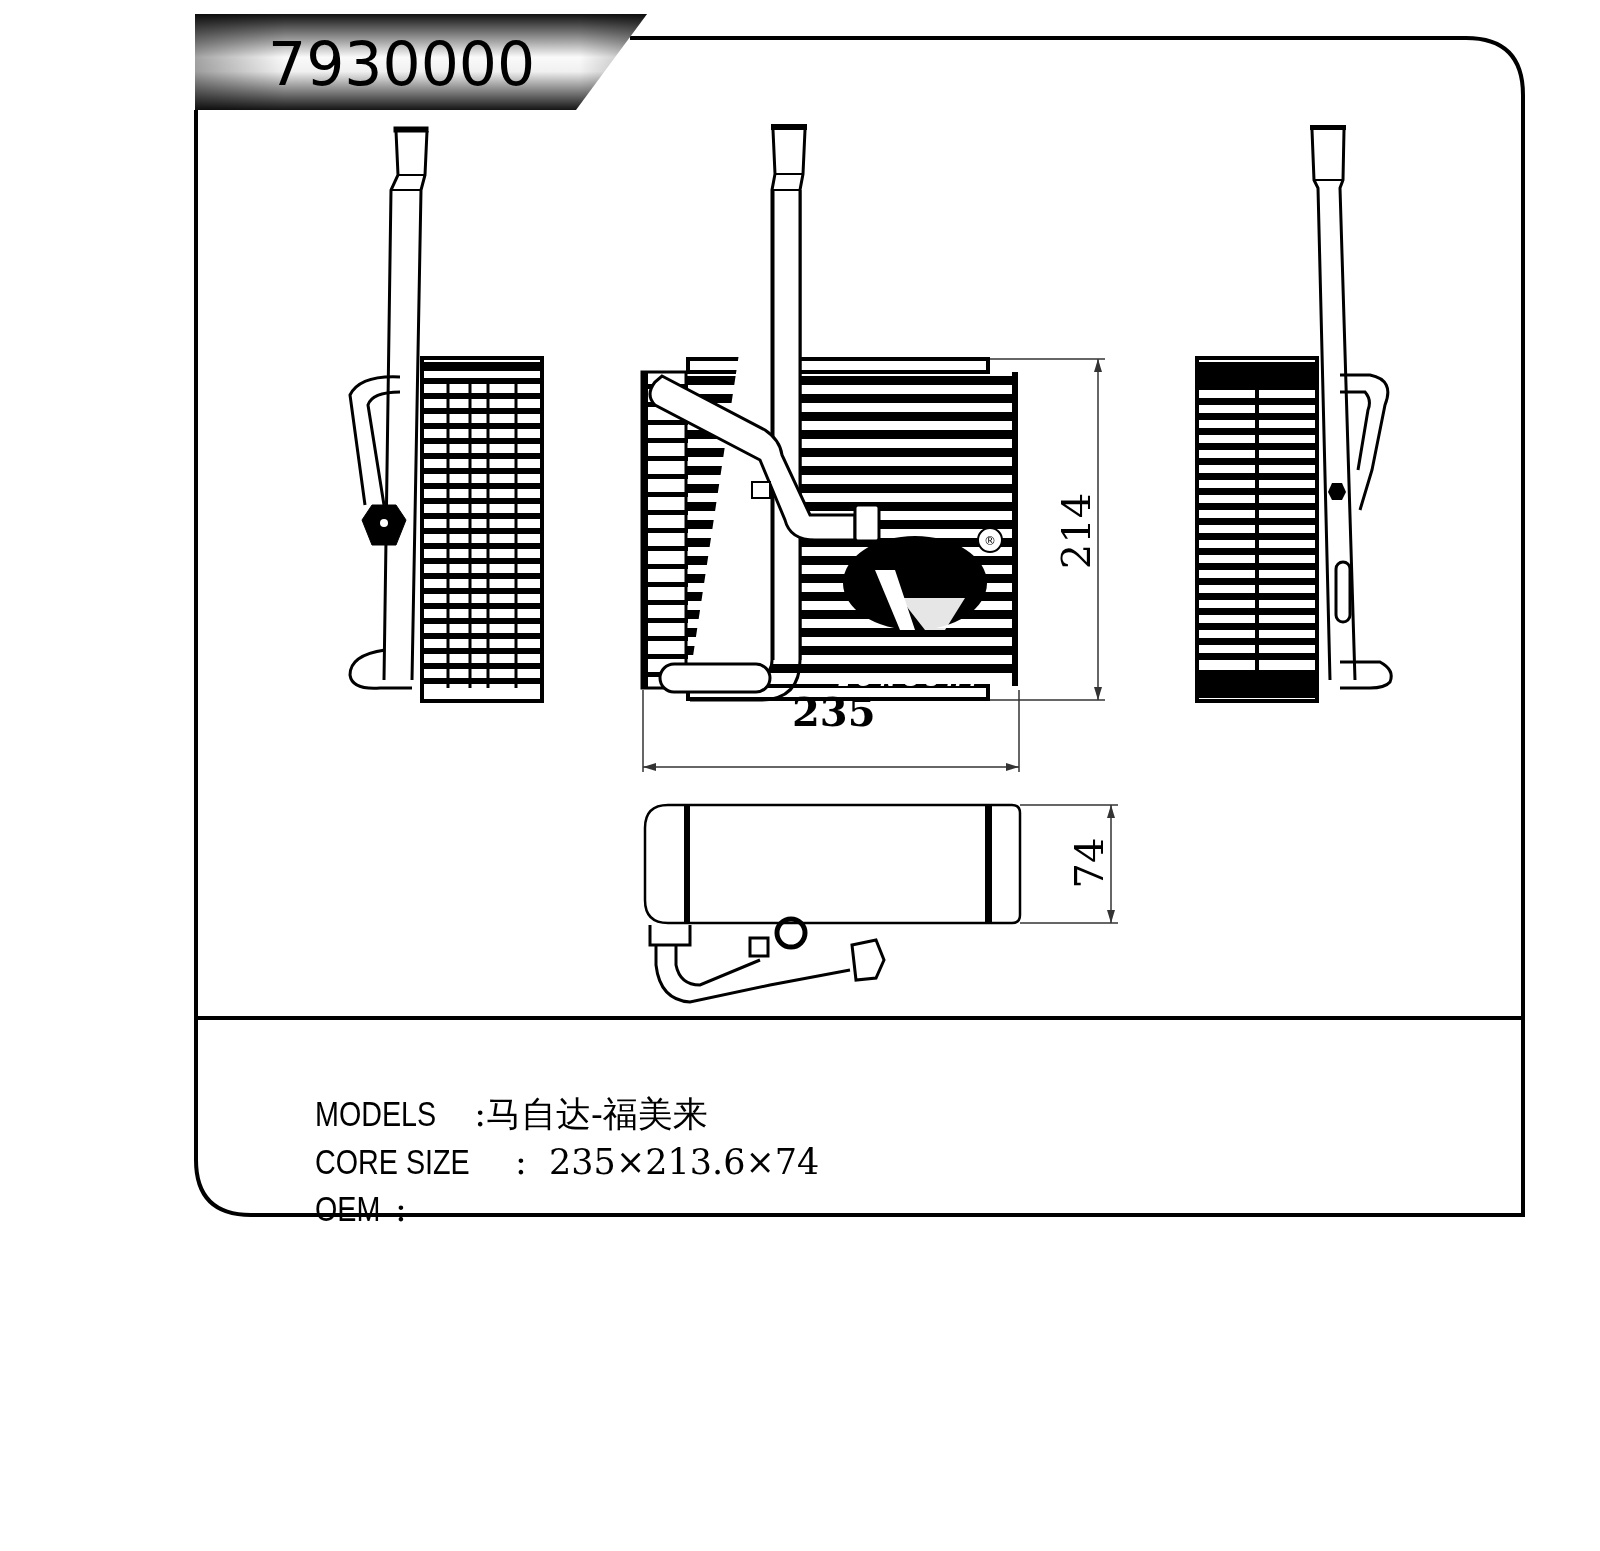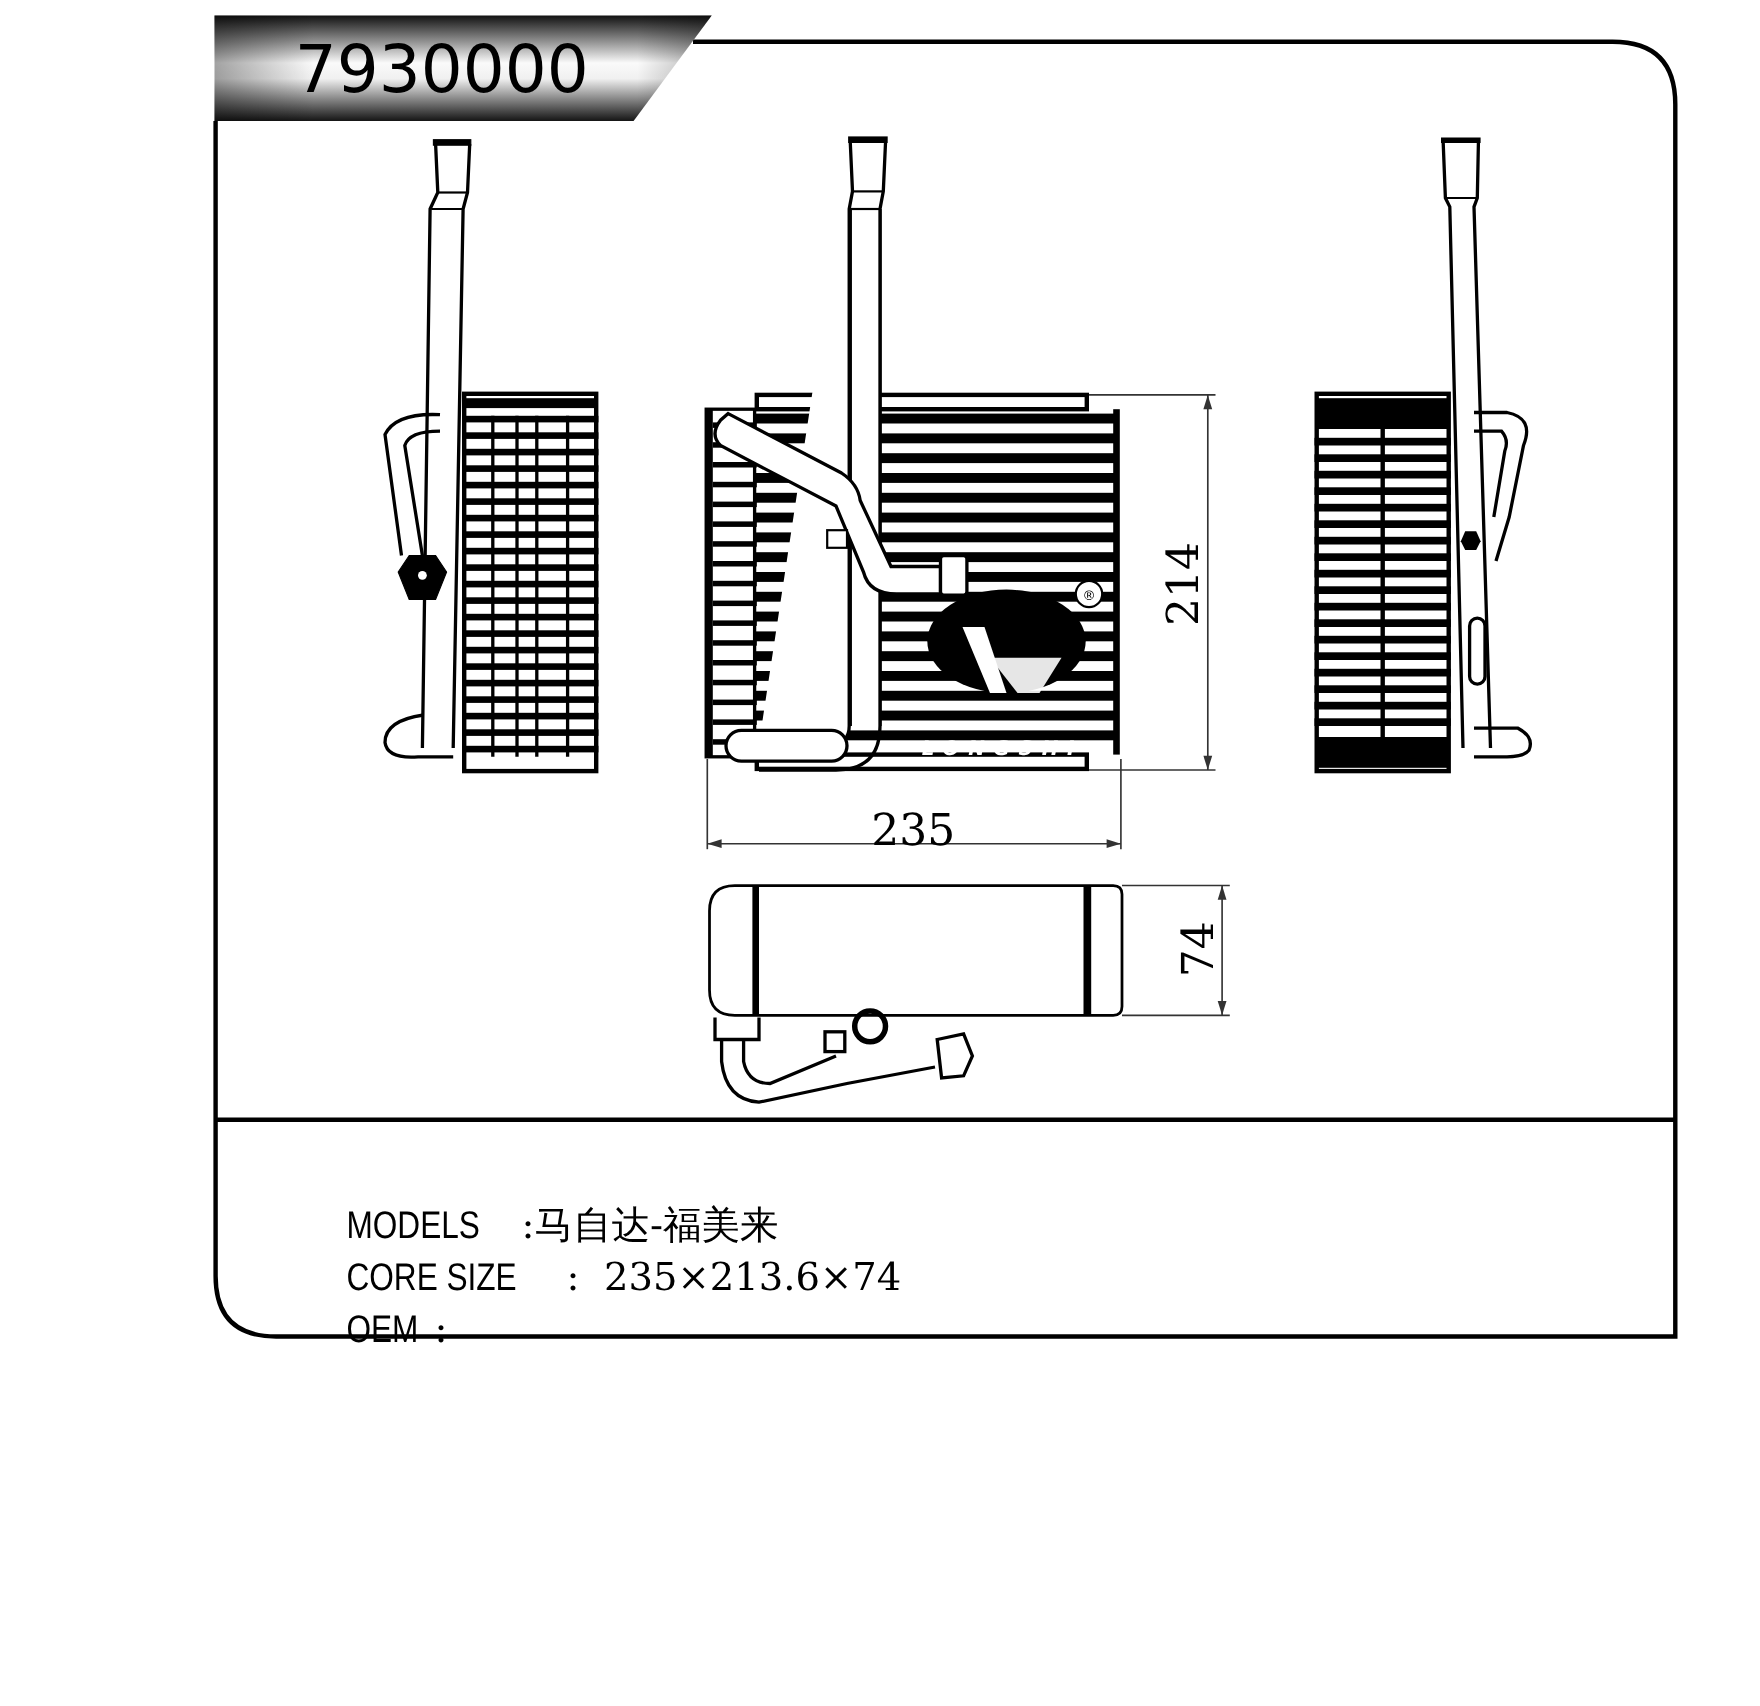--- a/index.html
+++ b/index.html
@@ -227,21 +227,21 @@
     <line x1="1020" y1="805" x2="1118" y2="805"></line>
     <line x1="1020" y1="923" x2="1118" y2="923"></line>
     <line x1="1111" y1="805" x2="1111" y2="923"></line>
     <polygon points="1111,805 1107,818 1115,818" stroke="none"></polygon>
     <polygon points="1111,923 1107,910 1115,910" stroke="none"></polygon>
   </g>
 </svg>
 
 <div class="title-text">7930000</div>
 
-<div class="dim-text" style="left:792px; top:732px;">235</div>
+<div class="dim-text" style="left:792px; top:688px;font-weight:bold;">235</div>
 <div class="dim-text" style="left:1038px; top:508px; transform: rotate(-90deg); transform-origin: center;">214</div>
 <div class="dim-text" style="left:1064px; top:840px; transform: rotate(-90deg); transform-origin: center;">74</div>
 
 <div class="spec" style="top:1048px;">
   <span class="lbl">MODELS</span><span class="val"> :</span><span class="val">马自达-福美来</span>
 </div>
 <div class="spec" style="top:1096px;">
   <span class="lbl">CORE SIZE</span><span class="val"> :  </span><span class="val">235×213.6×74</span>
 </div>
 <div class="spec" style="top:1143px;">

